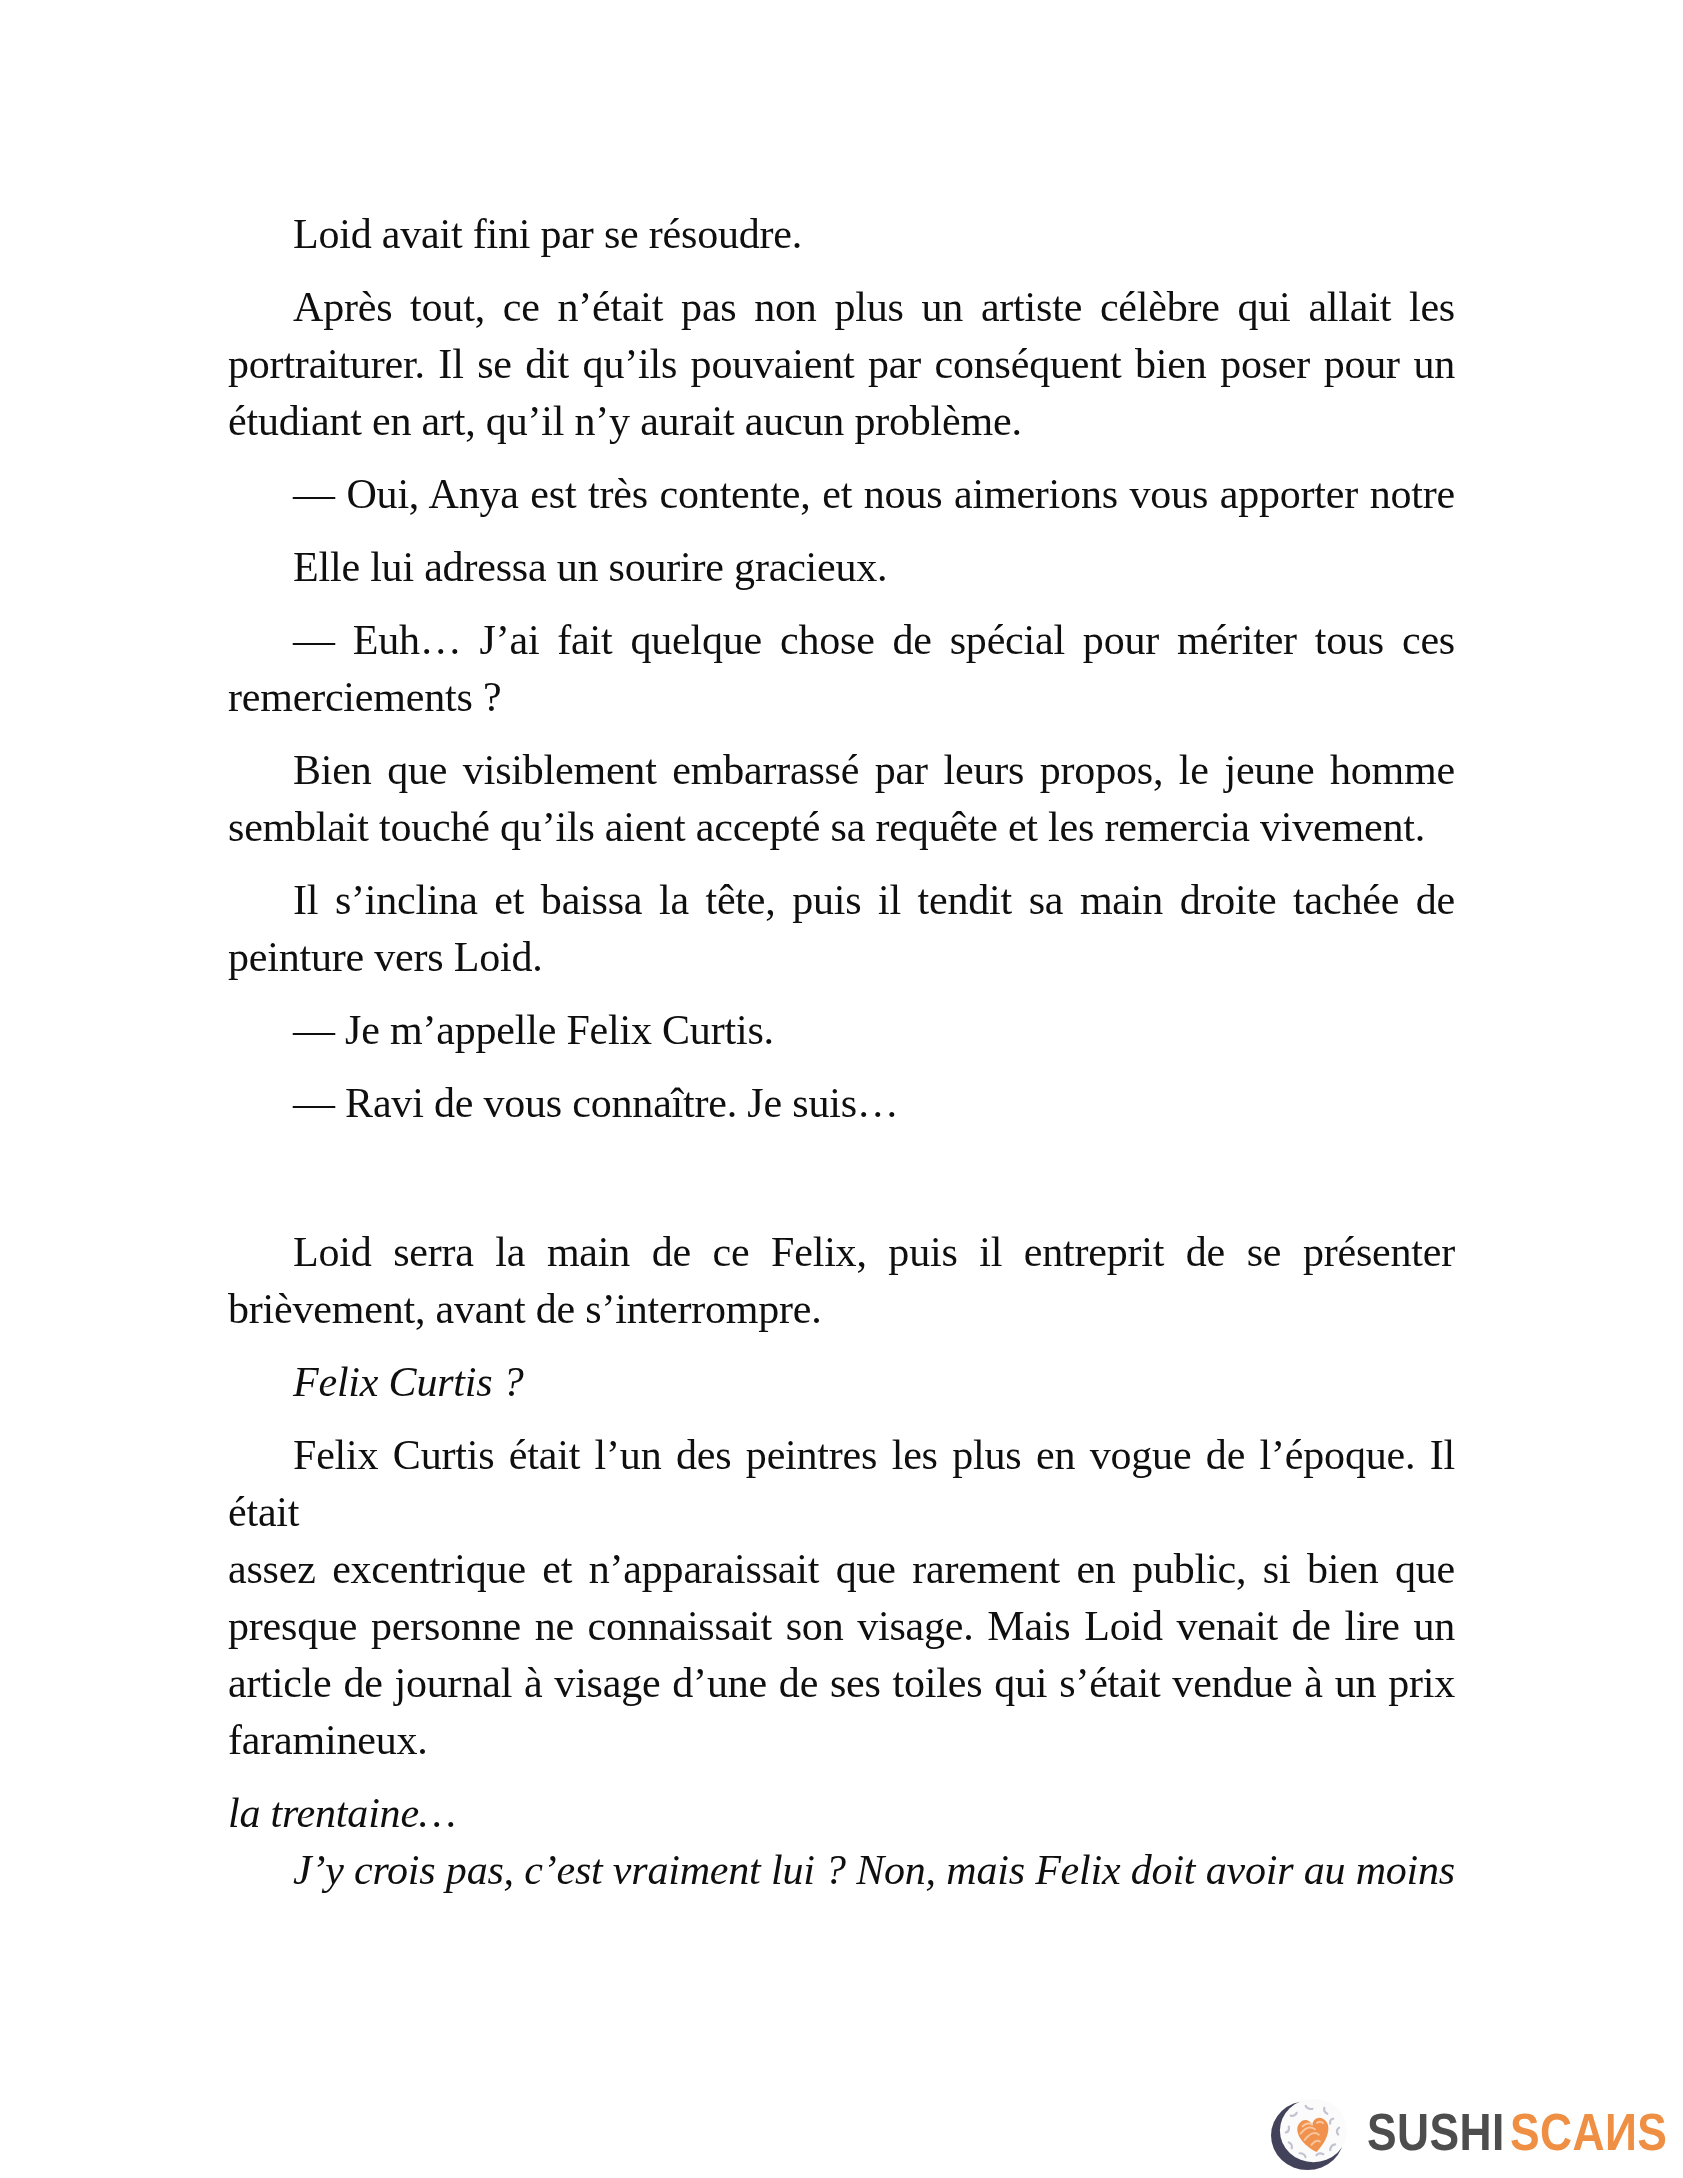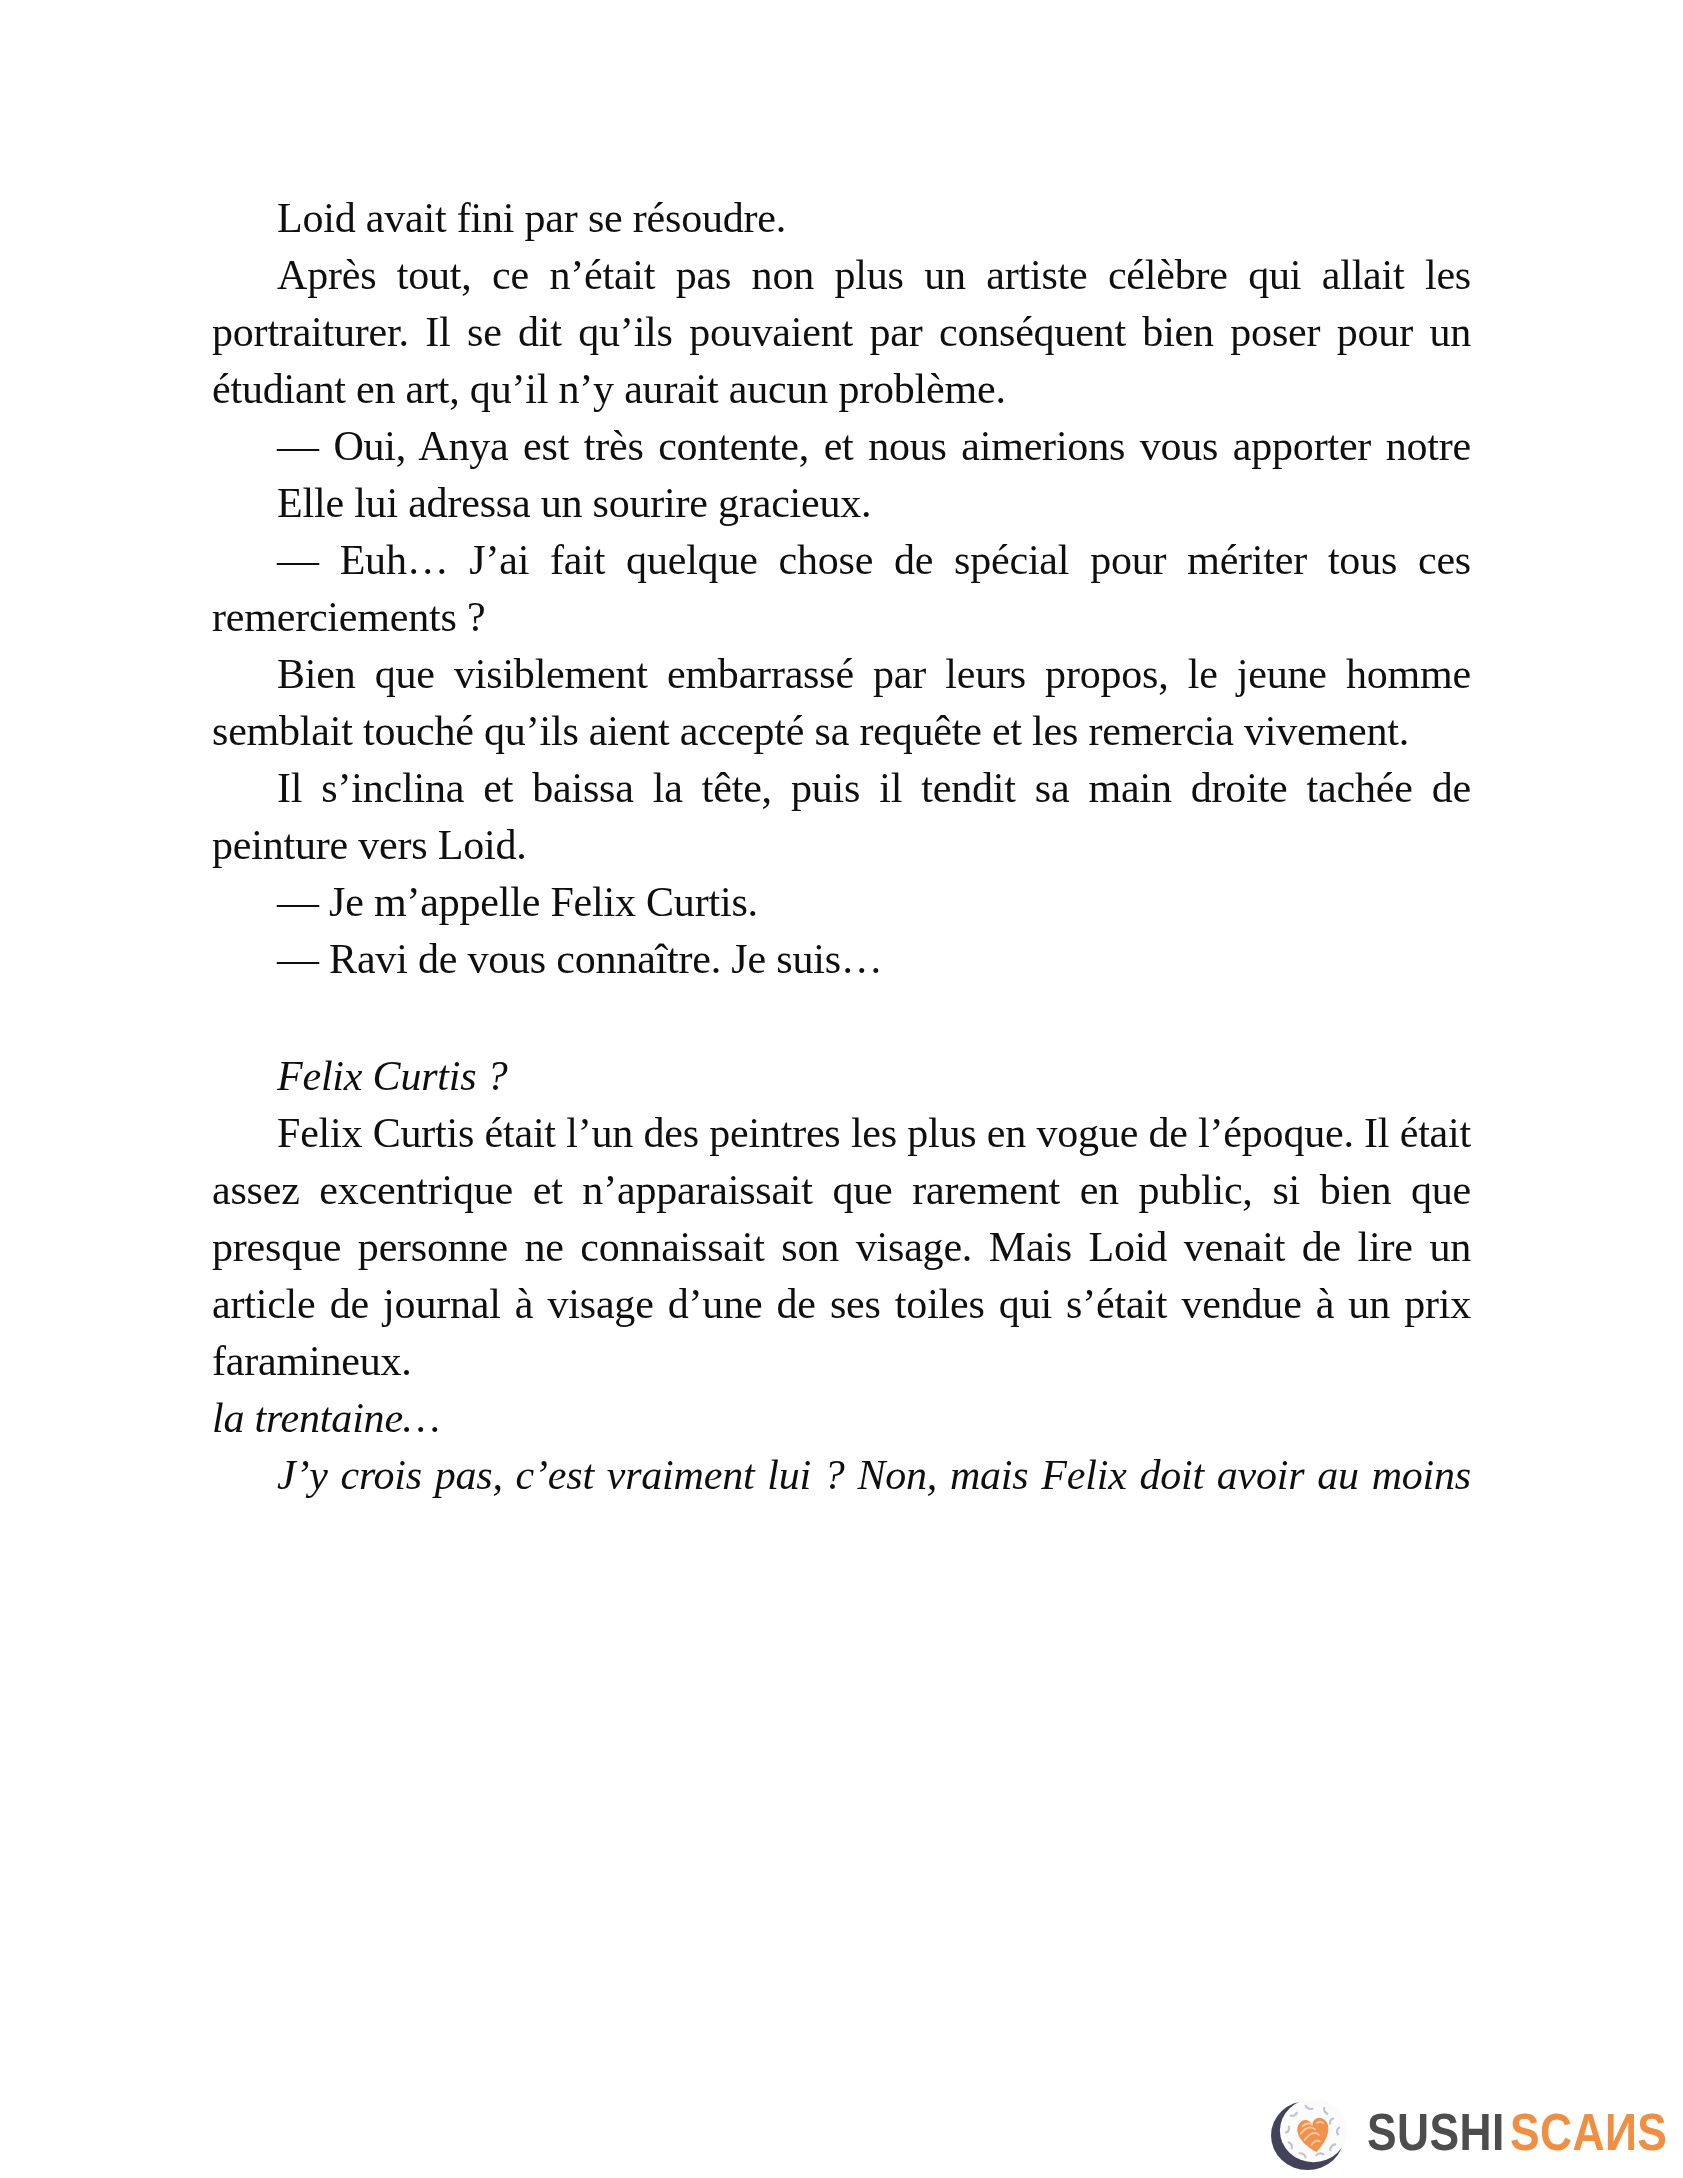--- a/index.html
+++ b/index.html
@@ -20,21 +20,21 @@
     position: absolute;
     left: 212px;
     top: 190px;
     width: 1259px;
     font-family: "Liberation Serif", "DejaVu Serif", serif;
     font-size: 42px;
     line-height: 57px;
     letter-spacing: -0.2px;
     color: #0f0f0f;
   }
-  .para { margin: 0; }
+  .para { margin: 16px; }
   .para.italic { font-style: italic; }
   .line {
     text-align: justify;
     text-align-last: left;
     white-space: normal;
   }
   .line.mid { text-align-last: justify; }
   .line.first { text-indent: 65px; }
   .spacer { height: 60px; }
 
@@ -98,20 +98,24 @@
         <div class="line first mid">Il s’inclina et baissa la tête, puis il tendit sa main droite tachée de</div>
         <div class="line last">peinture vers Loid.</div>
       </div>
       <div class="para">
         <div class="line first last">— Je m’appelle Felix Curtis.</div>
       </div>
       <div class="para">
         <div class="line first last">— Ravi de vous connaître. Je suis…</div>
       </div>
       <div class="spacer"></div>
+      <div class="para">
+        <div class="line first mid">Loid serra la main de ce Felix, puis il entreprit de se présenter</div>
+        <div class="line last">brièvement, avant de s’interrompre.</div>
+      </div>
       <div class="para italic">
         <div class="line first last">Felix Curtis ?</div>
       </div>
       <div class="para">
         <div class="line first mid">Felix Curtis était l’un des peintres les plus en vogue de l’époque. Il était</div>
         <div class="line mid">assez excentrique et n’apparaissait que rarement en public, si bien que</div>
         <div class="line mid">presque personne ne connaissait son visage. Mais Loid venait de lire un</div>
         <div class="line mid">article de journal à visage d’une de ses toiles qui s’était vendue à un prix</div>
         <div class="line last">faramineux.</div>
       </div>

